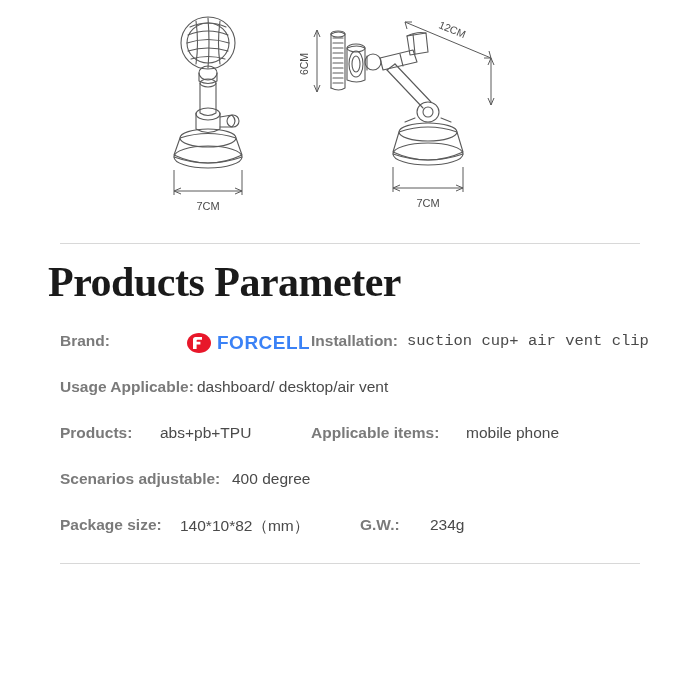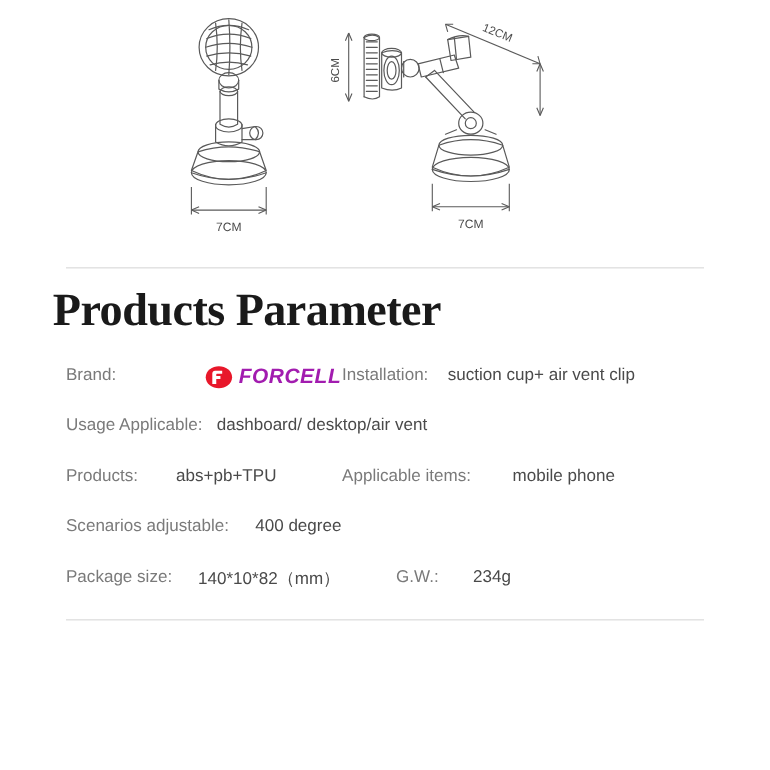--- a/index.html
+++ b/index.html
@@ -72,20 +72,21 @@
   }
   .spec-row {
     position: relative;
     height: 46px;
     font-size: 15.5px;
     color: #6f6f6f;
   }
   .lbl {
     color: #7a7a7a;
     font-size: 15.5px;
+    font-weight: bold;
   }
   .val {
     color: #4a4a4a;
     font-size: 15.5px;
   }
   .cell {
     position: absolute;
     white-space: nowrap;
   }
 
@@ -100,23 +101,22 @@
   }
   .logo-mark {
     width: 26px;
     height: 22px;
     position: relative;
     margin-right: 5px;
   }
   .logo-text {
     font-family: "Liberation Sans", sans-serif;
     font-weight: bold;
-    font-style: italic;
     font-size: 19px;
-    color: #a21caf;
+    color: #3b82f6;
     letter-spacing: 0.5px;
   }
 </style>
 </head>
 <body>
 
 <div class="page">
 
   <div class="diagram-area">
 
@@ -238,21 +238,21 @@
       <span class="logo">
         <span class="logo-mark">
           <svg width="26" height="22" viewBox="0 0 26 22">
             <path d="M13 1 C19 1 25 5 25 11 C25 17 19 21 13 21 C7 21 1 17 1 11 C1 5 7 1 13 1 Z" fill="#e8172a"></path>
             <path d="M16 5 L9.5 5 C8 5 7 6 7 7.6 L7 17 L10.6 17 L10.6 12.6 L14.4 12.6 L14.4 9.8 L10.6 9.8 L10.6 8.6 C10.6 8 10.9 7.8 11.5 7.8 L16 7.8 Z" fill="#ffffff"></path>
           </svg>
         </span>
         <span class="logo-text">FORCELL</span>
       </span>
       <span class="cell lbl" style="left:251px; top:2px;">Installation:</span>
-      <span class="cell val" style="left:347px; top:2px;">suction cup+ air vent clip</span>
+      <span class="cell val" style="left:347px; top:2px;font-family:Liberation Mono, monospace;">suction cup+ air vent clip</span>
     </div>
 
     <div class="spec-row">
       <span class="cell lbl" style="left:0; top:2px;">Usage Applicable:</span>
       <span class="cell val" style="left:137px; top:2px;">dashboard/ desktop/air vent</span>
     </div>
 
     <div class="spec-row">
       <span class="cell lbl" style="left:0; top:2px;">Products:</span>
       <span class="cell val" style="left:100px; top:2px;">abs+pb+TPU</span>

